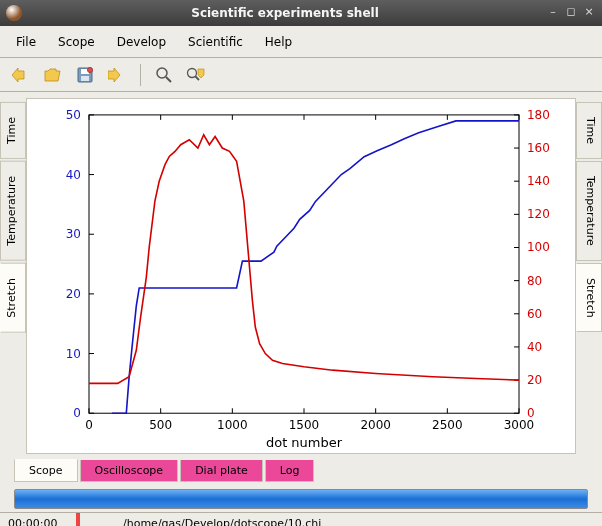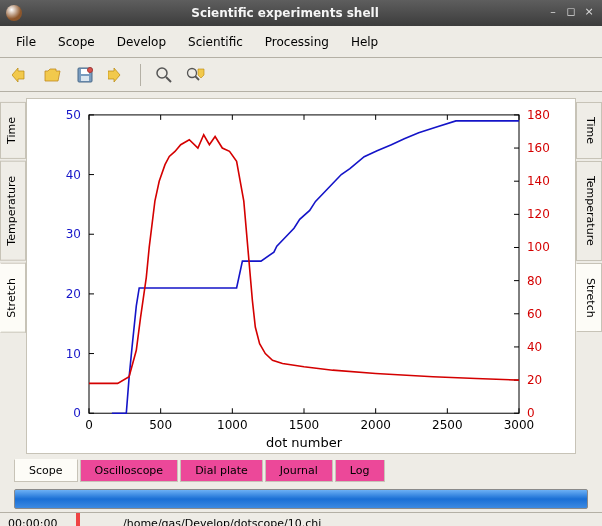--- a/index.html
+++ b/index.html
@@ -185,21 +185,20 @@
   <div class="winbtn">–</div>
   <div class="winbtn">◻</div>
   <div class="winbtn">×</div>
 </div>
 
 <div class="menubar">
   <div class="menuitem">File</div>
   <div class="menuitem">Scope</div>
   <div class="menuitem">Develop</div>
   <div class="menuitem">Scientific</div>
-  <div class="menuitem">Processing</div>
   <div class="menuitem">Help</div>
 </div>
 
 <div class="toolbar">
   <div class="tbtn">
     <svg width="18" height="14">
         <path d="M12 3 H6 V0 L0 7 L6 14 V11 H12 Z" fill="#f2c94c" stroke="#b8860b" stroke-width="0.7"></path>
       </svg>
   </div>
   <div class="tbtn">
@@ -307,21 +306,20 @@
       <div class="sidetab">Time</div>
       <div class="sidetab">Temperature</div>
       <div class="sidetab active">Stretch</div>
     </div>
 </div>
 
 <div class="bottomtabs" id="bottomTabs">
     <div class="btab active">Scope</div>
     <div class="btab">Oscilloscope</div>
     <div class="btab">Dial plate</div>
-    <div class="btab">Journal</div>
     <div class="btab">Log</div>
   </div>
 
 <div class="progresswrap">
   <div class="progress"></div>
 </div>
 
 <div class="statusbar">
   <div class="cell">00:00:00</div>
   <div class="cell path">/home/gas/Develop/dotscope/10.chi</div>

